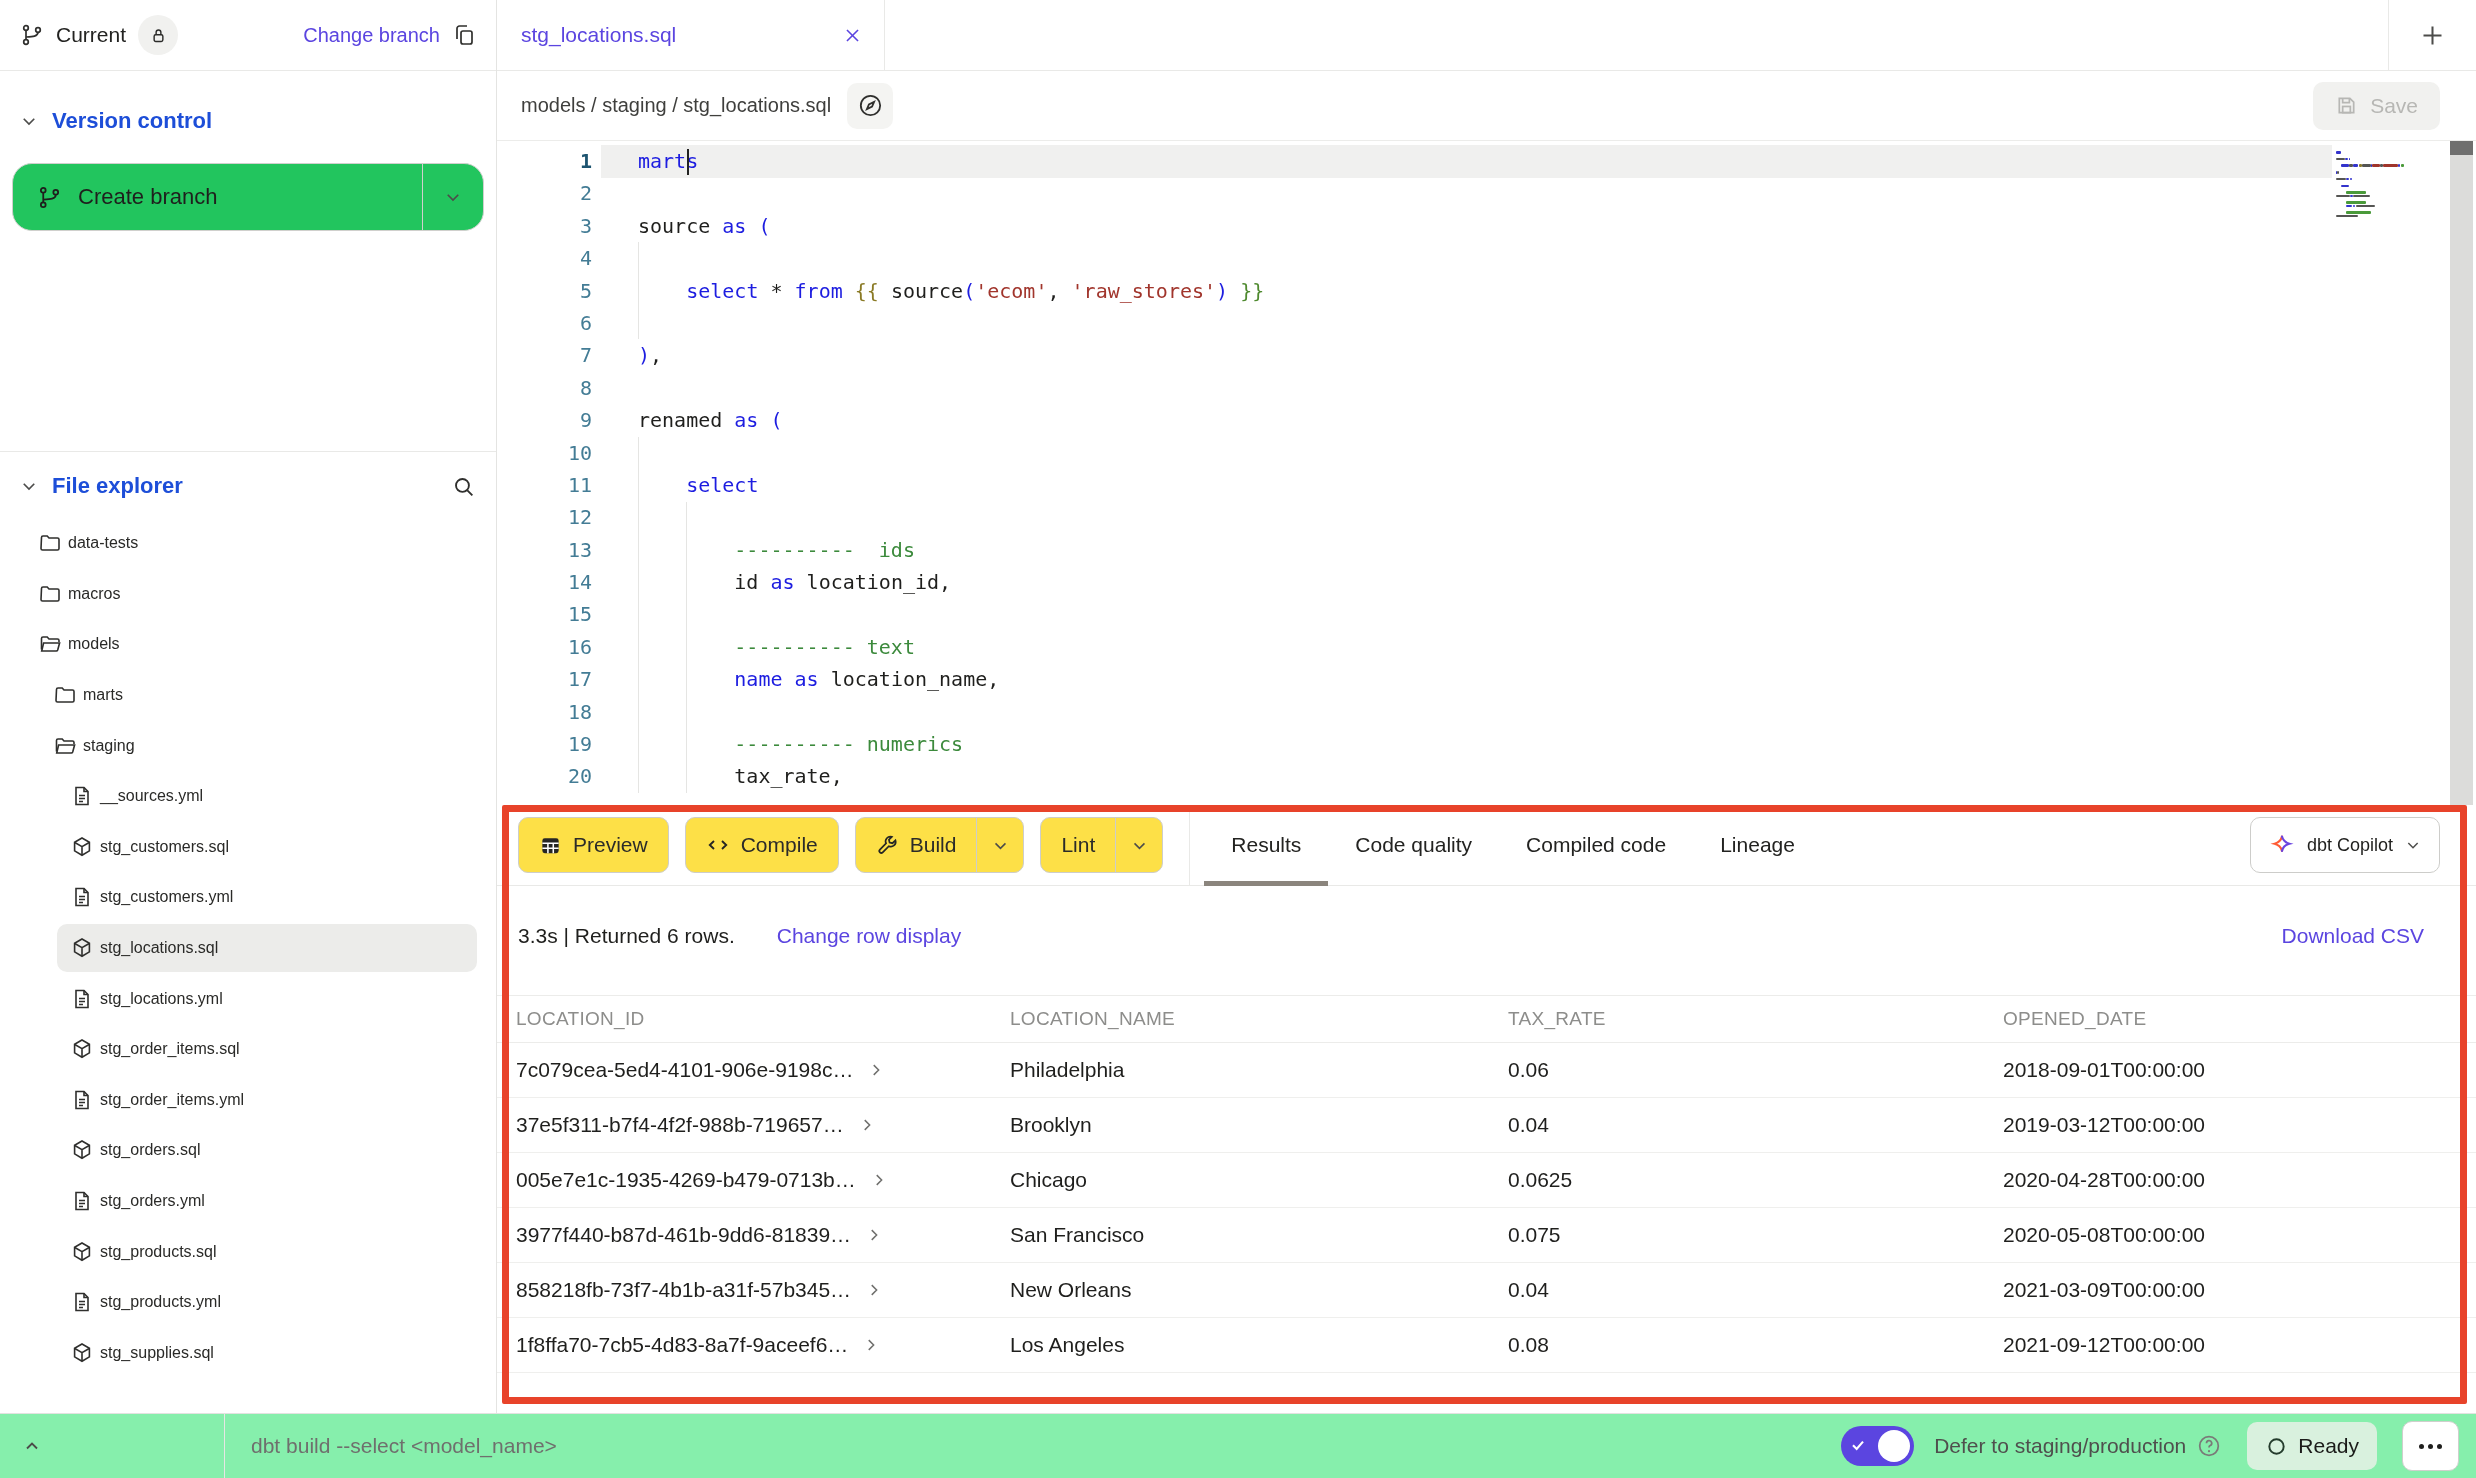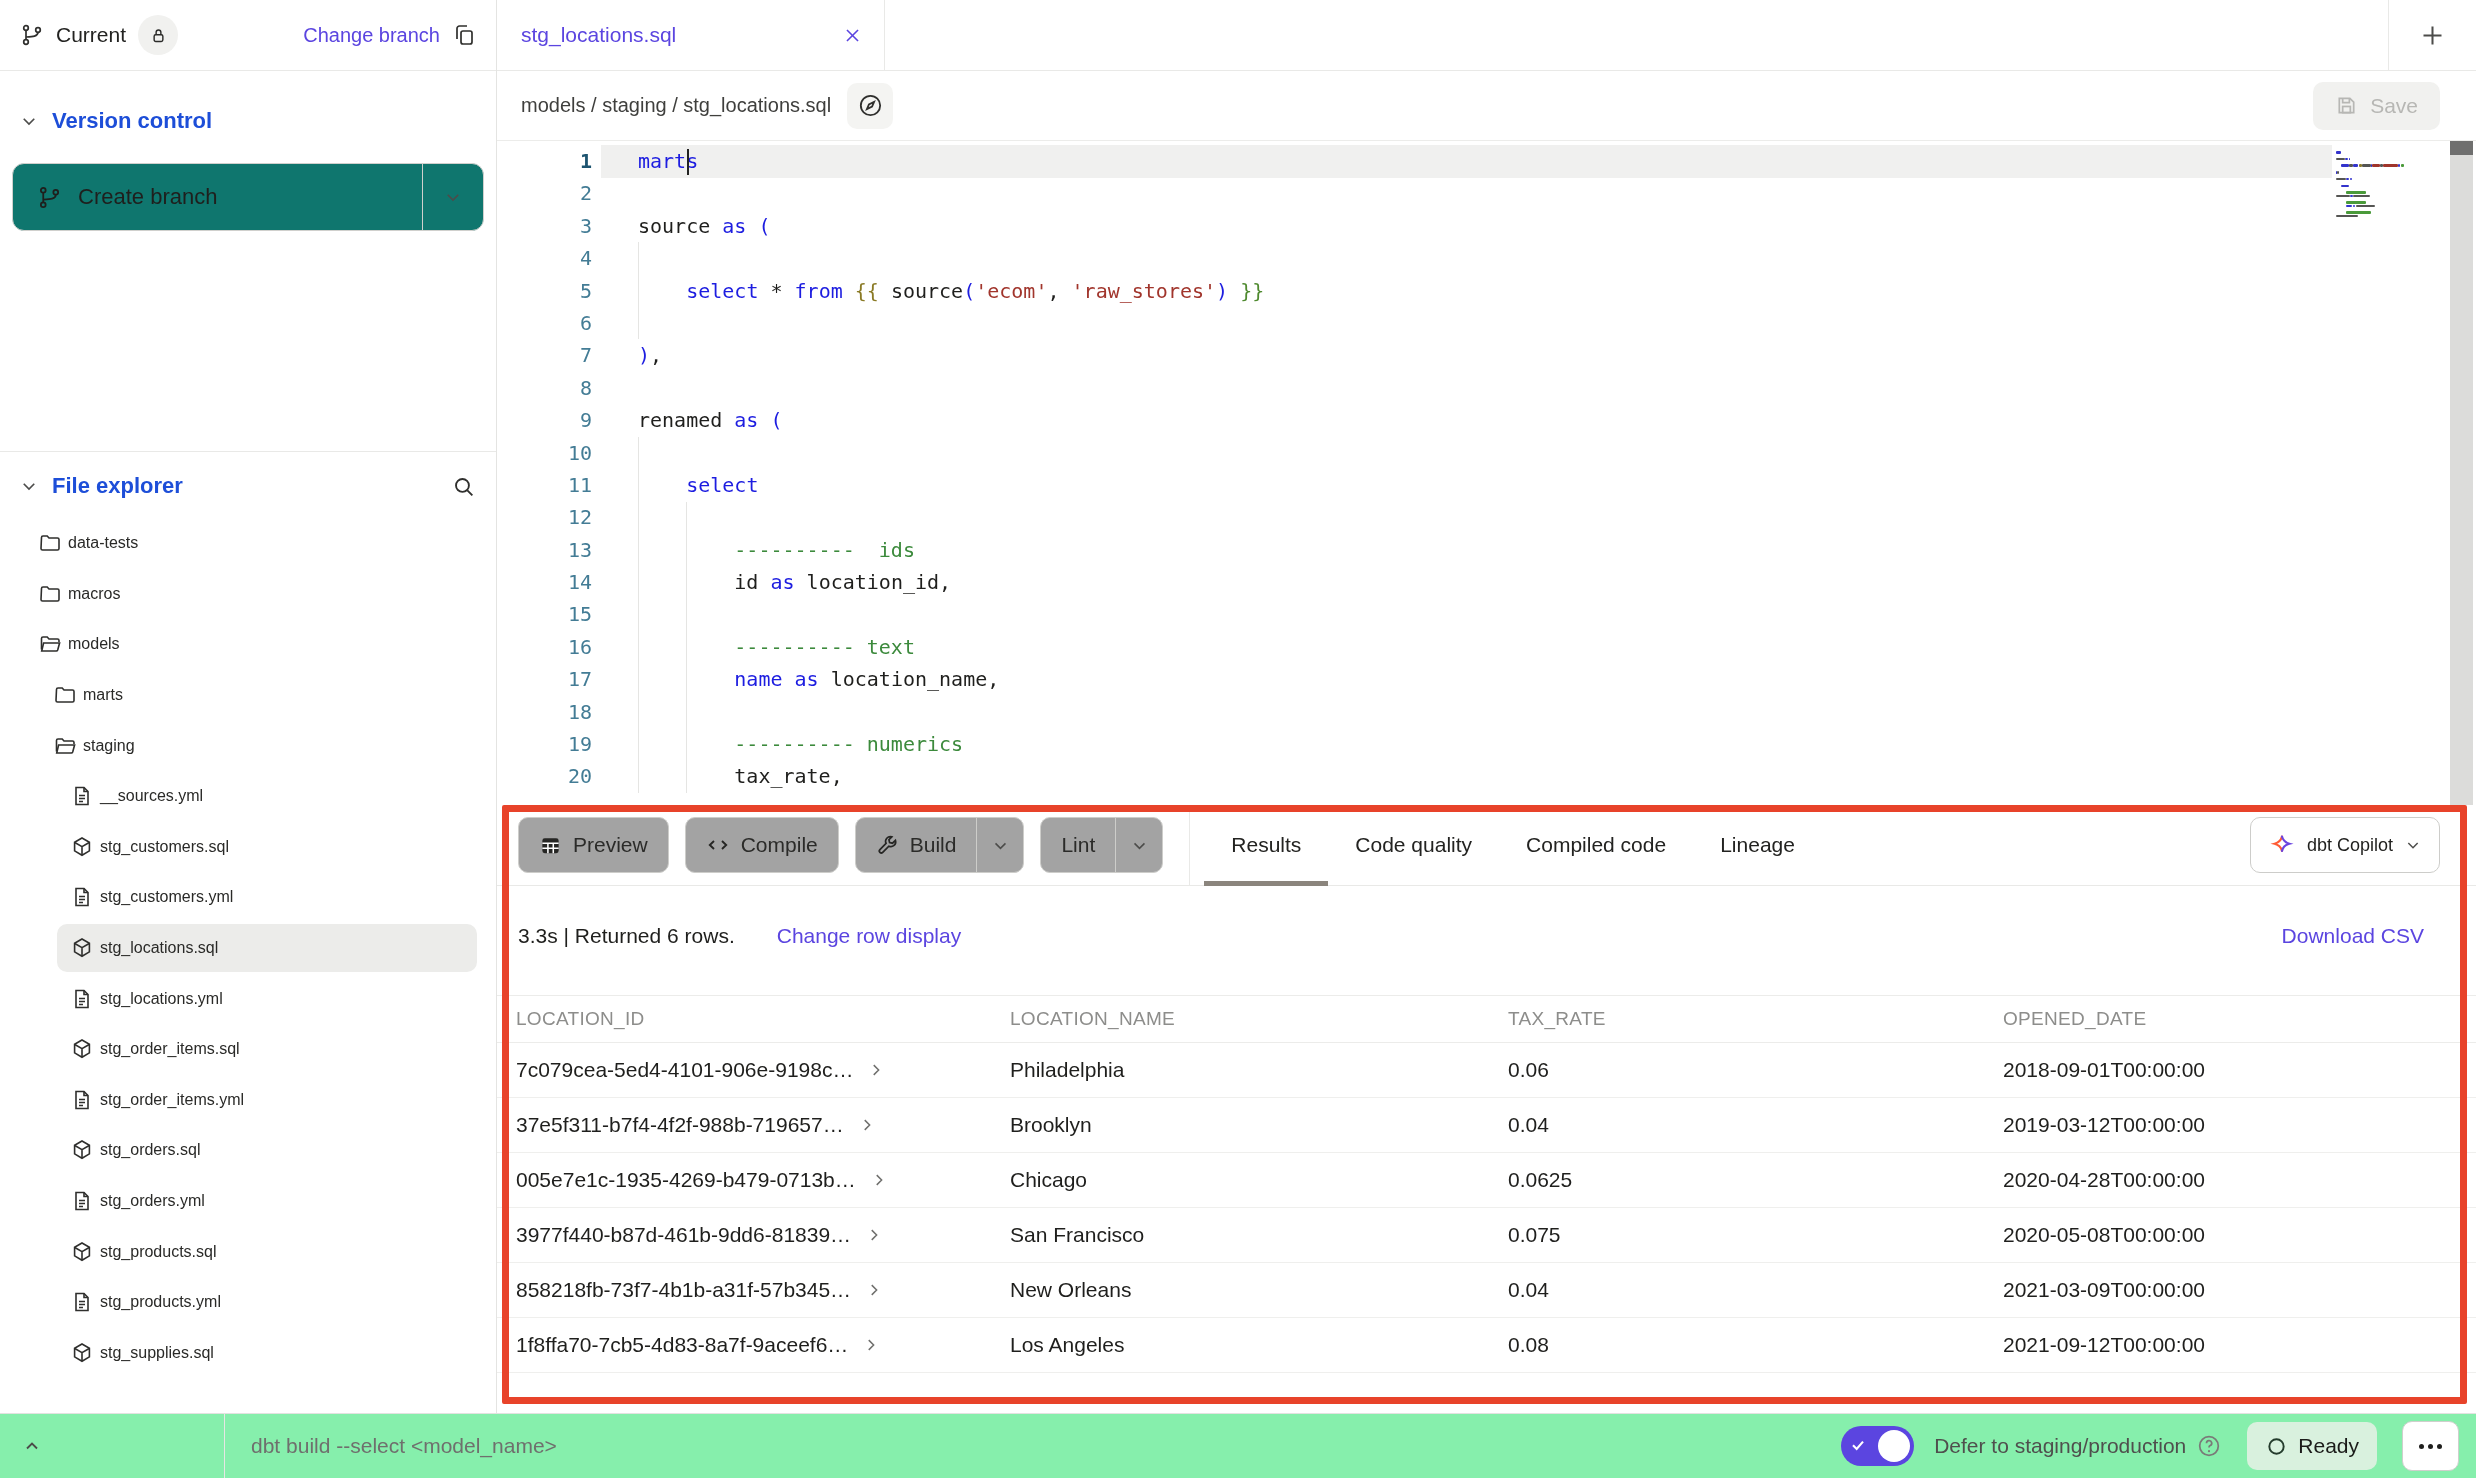--- a/index.html
+++ b/index.html
@@ -9,21 +9,21 @@
 
   
   .sidebar{position:absolute;left:0;top:0;width:497px;height:1413px;border-right:1px solid #e4e4e2;background:#fff;box-sizing:border-box;}
   .branch-bar{height:70px;display:flex;align-items:center;padding:0 20px;border-bottom:1px solid #e9e9e7;gap:12px;}
   .branch-bar .cur-label{font-size:21px;font-weight:500;color:#232321;}
   .lock-badge{width:40px;height:40px;border-radius:50%;background:#f1f1ef;display:flex;align-items:center;justify-content:center;}
   .branch-bar .spacer{flex:1}
   .change-branch{font-size:20px;font-weight:500;color:var(--c-accent,#5b45e0);cursor:pointer;}
   .vc-header,.fe-header{display:flex;align-items:center;gap:14px;padding:0 20px;height:52px;font-size:22px;font-weight:700;color:#1d4ed8;}
   .vc-header{margin-top:24px;}
-  .create-branch{margin:16px 12px 0 12px;height:66px;border:1.5px solid #d0d0cd;border-radius:12px;display:flex;align-items:center;background:#0f766e;overflow:hidden;}
+  .create-branch{margin:16px 12px 0 12px;height:66px;border:1.5px solid #d0d0cd;border-radius:20px;display:flex;align-items:center;background:#22c55e;overflow:hidden;}
   .create-branch .cb-main{flex:1;display:flex;align-items:center;gap:16px;padding-left:24px;font-size:22px;font-weight:500;color:#1f1f1d;}
   .create-branch .cb-caret{width:60px;align-self:stretch;border-left:1px solid #d0d0cd;display:flex;align-items:center;justify-content:center;}
   .fe-divider{margin-top:220px;border-top:1px solid #e9e9e7;}
   .fe-header{margin-top:8px;}
   .fe-header .spacer{flex:1}
   .file-list{margin-top:6px;}
   .file-row{position:relative;height:50.6px;display:flex;align-items:center;gap:6px;font-size:16px;color:#2a2a28;cursor:pointer;z-index:0;}
   .file-row .ficon{width:24px;height:24px;flex:0 0 24px;}
   .file-row.ind0{padding-left:38px}.file-row.ind1{padding-left:53px}.file-row.ind2{padding-left:70px}
   .file-row.selected::before{content:'';position:absolute;left:57px;right:19px;top:1px;bottom:1px;background:var(--c-selected_file_bg,#ececea);border-radius:10px;z-index:-1;}
@@ -56,21 +56,21 @@
   .iguide{position:absolute;width:1px;background:#e5e5e3;}
   .minimap{position:absolute;left:1835px;top:4px;width:118px;bottom:0;}
   .mm-bar{position:absolute;height:2.6px;border-radius:1px;}
   .ed-scroll{position:absolute;left:1953px;top:0;width:23px;bottom:0;background:#dcdcda;}
   .ed-thumb{position:absolute;left:0;top:0;width:100%;height:14px;background:#6f6f6e;}
 
   
   .panel{position:absolute;left:0;right:0;top:805px;bottom:0;background:#fff;}
   .red-annotation{position:absolute;left:5px;right:9px;top:0;bottom:9px;border:7px solid var(--c-annotation,#e8432a);border-radius:2px;pointer-events:none;z-index:40;}
   .ptoolbar{height:81px;display:flex;align-items:center;padding-left:21px;border-bottom:1px solid #e9e9e7;box-sizing:border-box;}
-  .pbtn{height:56px;border:1.5px solid #cdcdca;border-radius:10px;background:#a3a3a3;display:flex;align-items:center;font-size:21px;font-weight:500;color:#2b2b29;font-family:inherit;padding:0;margin-right:16px;}
+  .pbtn{height:56px;border:1.5px solid #cdcdca;border-radius:10px;background:#fde047;display:flex;align-items:center;font-size:21px;font-weight:500;color:#2b2b29;font-family:inherit;padding:0;margin-right:16px;}
   .pbtn .seg{display:flex;align-items:center;gap:11px;padding:0 20px;height:100%;}
   .pbtn .caret-seg{width:46px;height:100%;border-left:1px solid #cdcdca;display:flex;align-items:center;justify-content:center;}
   .ptab-divider{width:1px;align-self:stretch;background:#e9e9e7;margin:0 14px 0 10px;}
   .panel-tab{height:81px;display:flex;align-items:center;padding:0 27px;font-size:21px;color:#232321;cursor:pointer;box-sizing:border-box;}
   .panel-tab.active{box-shadow:inset 0 -5px 0 var(--c-tab_underline,#8b857d);}
   .ptool-spacer{flex:1}
   .copilot-btn{height:56px;border:1.5px solid #cdcdca;border-radius:10px;background:#fff;display:flex;align-items:center;gap:12px;padding:0 18px;margin-right:36px;font-size:18px;font-weight:500;color:#1f1f1d;font-family:inherit;}
   .result-meta{margin-top:22px;height:55px;display:flex;align-items:center;padding:0 52px 0 21px;}
   .rm-status{font-size:21px;color:#1f1f1d;}
   .rm-link{font-size:21px;font-weight:500;color:var(--c-accent,#5b45e0);margin-left:42px;cursor:pointer;}

